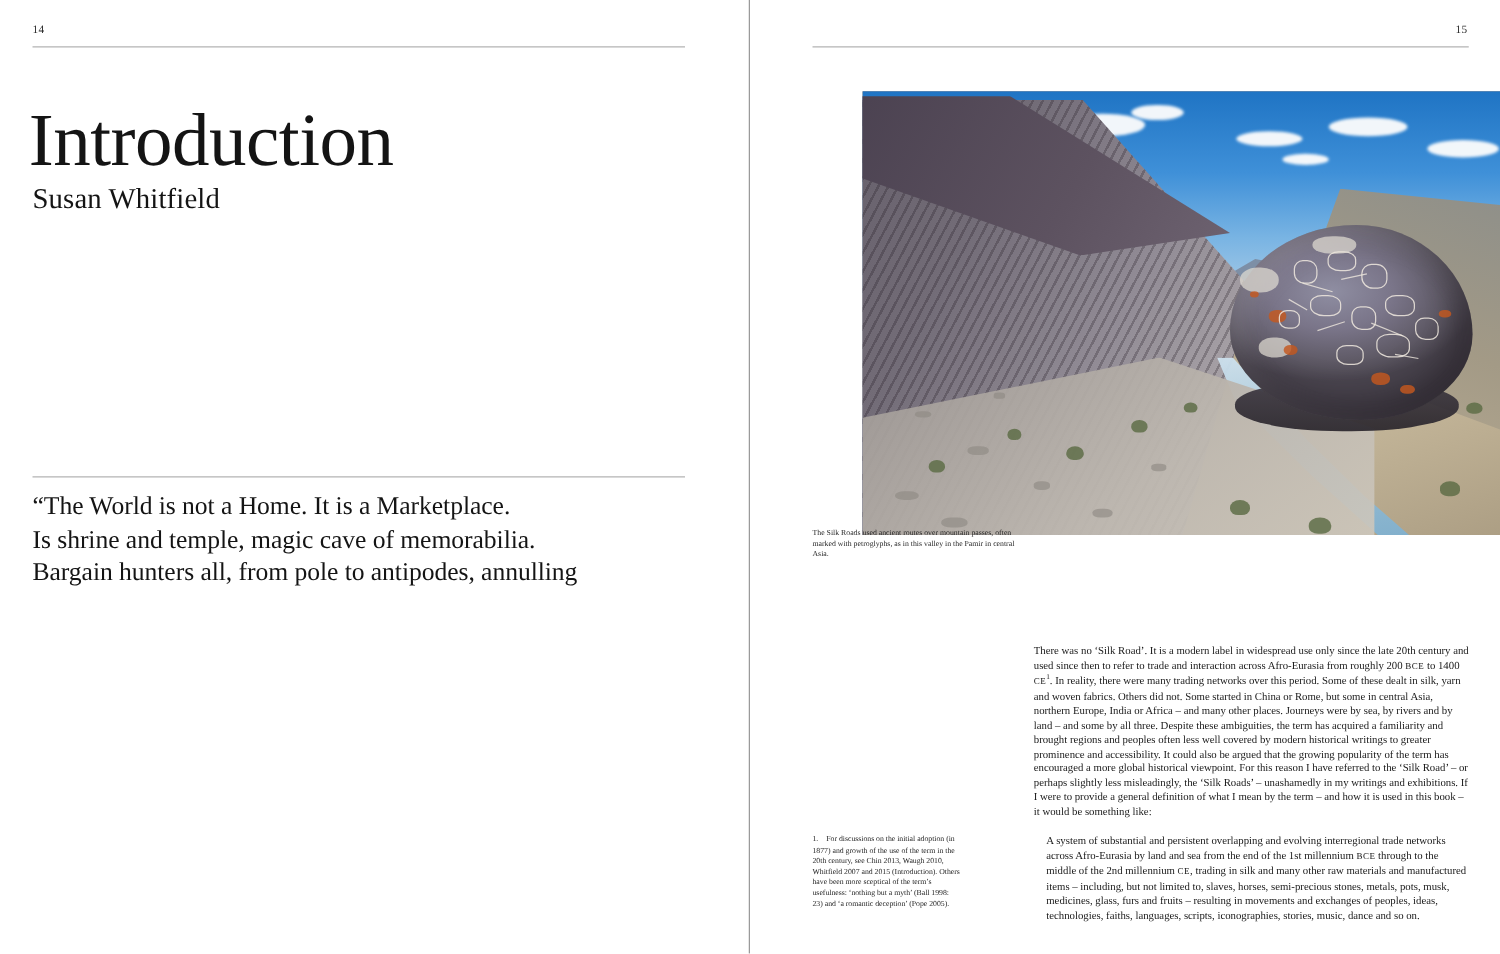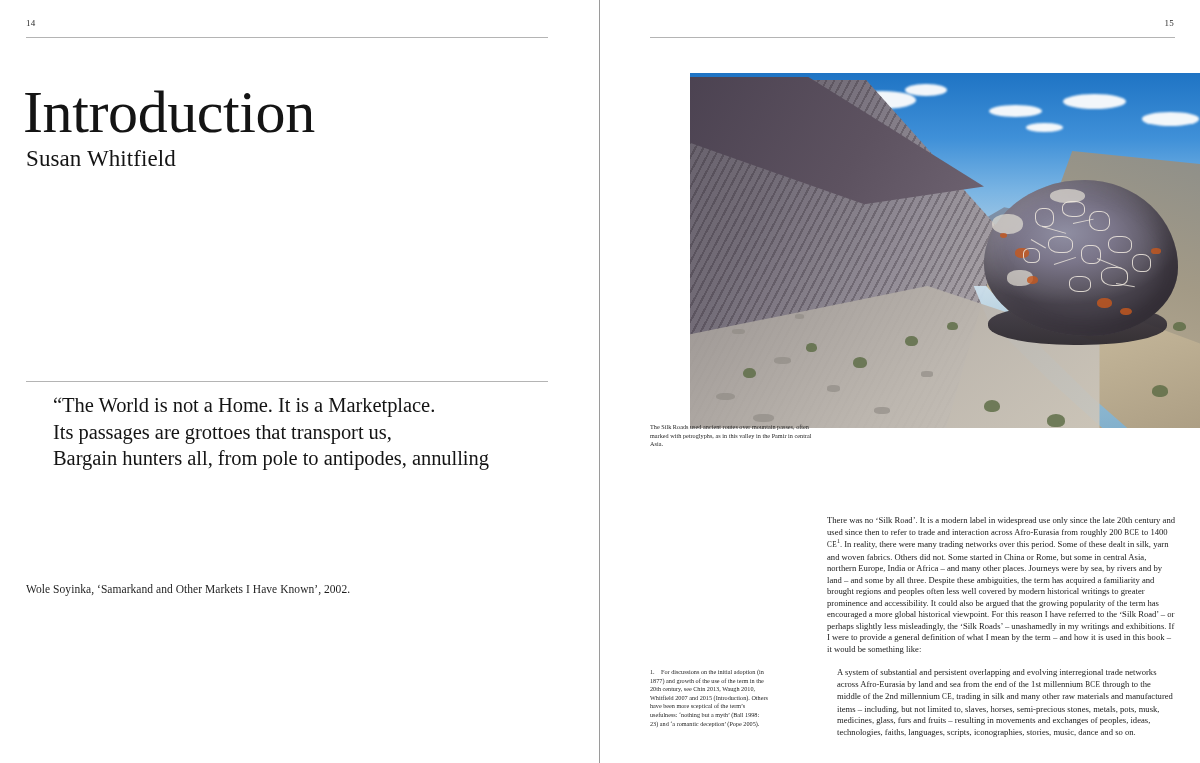--- a/index.html
+++ b/index.html
@@ -80,21 +80,21 @@
     position: absolute;
     left: 26px;
     top: 392px;
     width: 540px;
     font-family: "Liberation Serif", serif;
     font-size: 20.5px;
     line-height: 26.6px;
     color: #141414;
     letter-spacing: -0.05px;
   }
-  .poem .ln { white-space: pre; margin-left: 27px; }
+  .poem .ln { white-space: pre; }
   .poem .ln.indent { padding-left: 21px; }
 
   .attribution {
     position: absolute;
     left: 26px;
     top: 583px;
     font-family: "Liberation Serif", serif;
     font-size: 11.5px;
     color: #1e1e1e;
     letter-spacing: 0.05px;
@@ -329,25 +329,24 @@
     <div class="rule rule-left-top"></div>
 
     <h1 class="chapter-title">Introduction</h1>
 
     <div class="author-name">Susan Whitfield</div>
 
     <div class="rule rule-left-mid"></div>
 
     <div class="poem">
       <div class="ln">“The World is not a Home. It is a Marketplace.</div>
-      <div class="ln">Its passages are grottoes that transport us,</div>
+      <div class="ln">Is shrine and temple, magic cave of memorabilia.</div>
       <div class="ln">Bargain hunters all, from pole to antipodes, annulling</div>
     </div>
 
-    <div class="attribution">Wole Soyinka, ‘Samarkand and Other Markets I Have Known’, 2002.</div>
   </div>
 
   <div class="page-right">
 
     <div class="folio folio-right">15</div>
   </div>
 
   <div class="rule rule-right-top"></div>
 
   <figure class="photo-frame">

